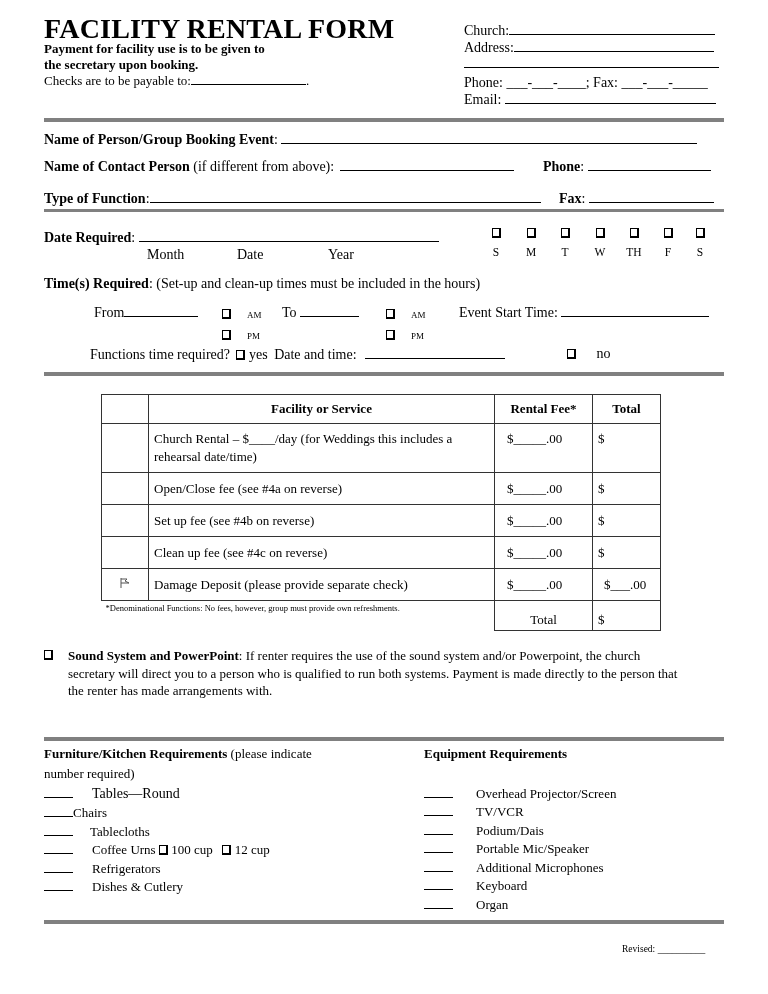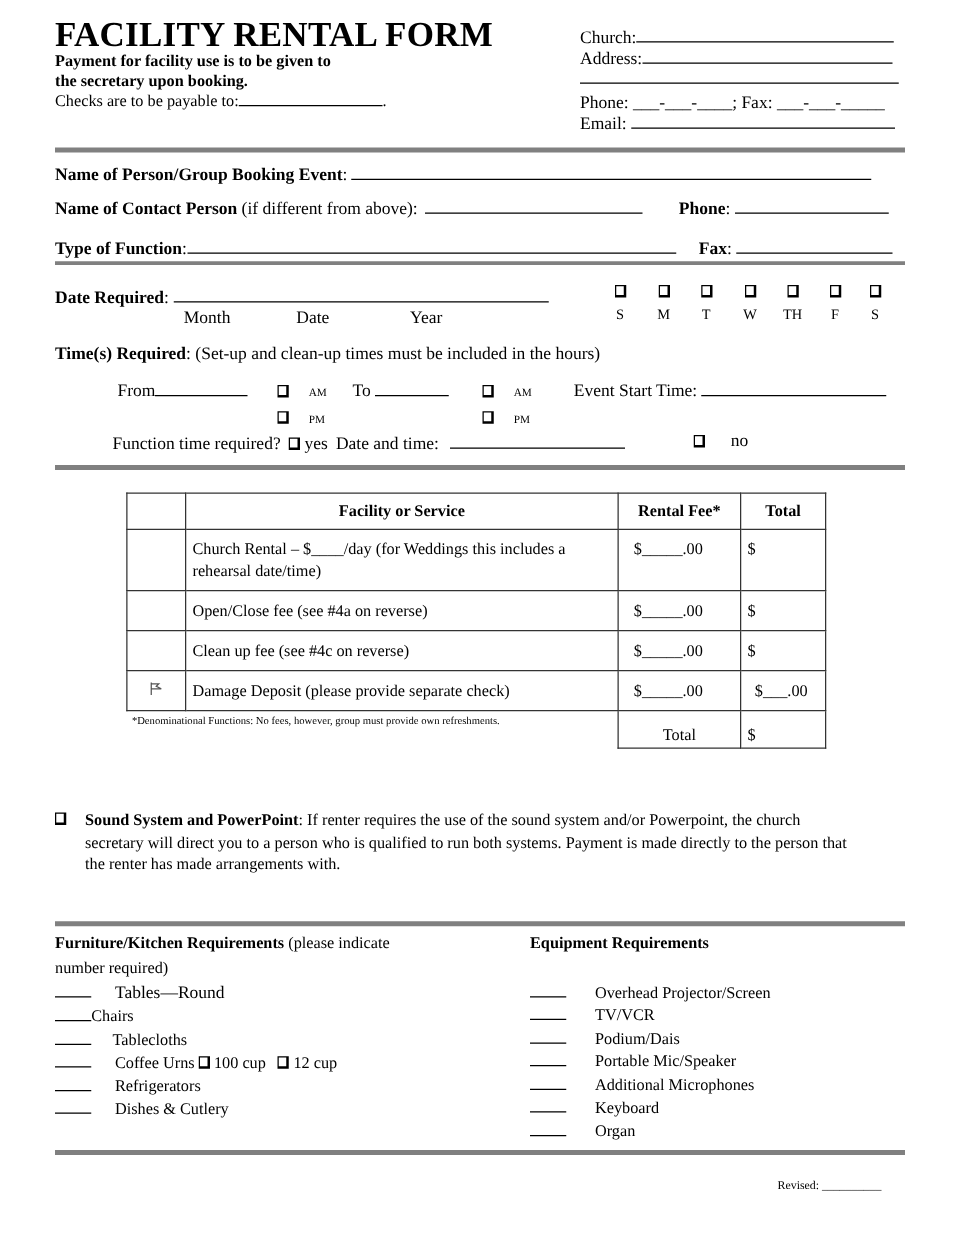--- a/index.html
+++ b/index.html
@@ -131,27 +131,27 @@
   <span>To</span> <span class="line" style="width:59px;"></span>
 </div>
 <div class="abs" style="left:386px;top:304px;"><span class="cb"></span> <span class="f9" style="margin-left:12px;">AM</span></div>
 <div class="abs" style="left:386px;top:325px;"><span class="cb"></span> <span class="f9" style="margin-left:12px;">PM</span></div>
 
 <div class="abs f14" style="left:459px;top:304px;">
   <span>Event Start Time:</span> <span class="line" style="width:148px;"></span>
 </div>
 
 <div class="abs f14" style="left:90px;top:346px;">
-  <span>Function time required?</span>
+  <span>Functions time required?</span>
   <span class="cb" style="margin-left:3px;"></span>
   <span>yes</span>
   <span style="margin-left:3px;">Date and time:</span>
   <span class="line" style="width:140px;margin-left:5px;"></span>
 </div>
-<div class="abs f14" style="left:527px;top:346px;padding-left:28px;">
+<div class="abs f14" style="left:539px;top:346px;padding-left:28px;">
   <span class="cb"></span>
   <span style="margin-left:17px;">no</span>
 </div>
 
 <div class="rule" style="top:372px;"></div>
 
 <table class="fees">
   <tbody>
       <tr style="height:29px;">
     <th style="width:47px;"></th>
@@ -166,20 +166,26 @@
     <td style="vertical-align:top;padding-top:7px;">$</td>
   </tr>
   <tr style="height:32px;">
     <td></td>
     <td>Open/Close fee (see #4a on reverse)</td>
     <td style="padding-left:12px;">$_____.00</td>
     <td>$</td>
   </tr>
   <tr style="height:32px;">
     <td></td>
+    <td>Set up fee (see #4b on reverse)</td>
+    <td style="padding-left:12px;">$_____.00</td>
+    <td>$</td>
+  </tr>
+  <tr style="height:32px;">
+    <td></td>
     <td>Clean up fee (see #4c on reverse)</td>
     <td style="padding-left:12px;">$_____.00</td>
     <td>$</td>
   </tr>
   <tr style="height:32px;">
     <td style="text-align:center;">
       <svg width="12" height="12" viewBox="0 0 12 12">
             <path d="M2 11 V1 M2 2 H8 L6 4 L10 6 H2" fill="none" stroke="#555" stroke-width="1"></path>
           </svg>
     </td>

